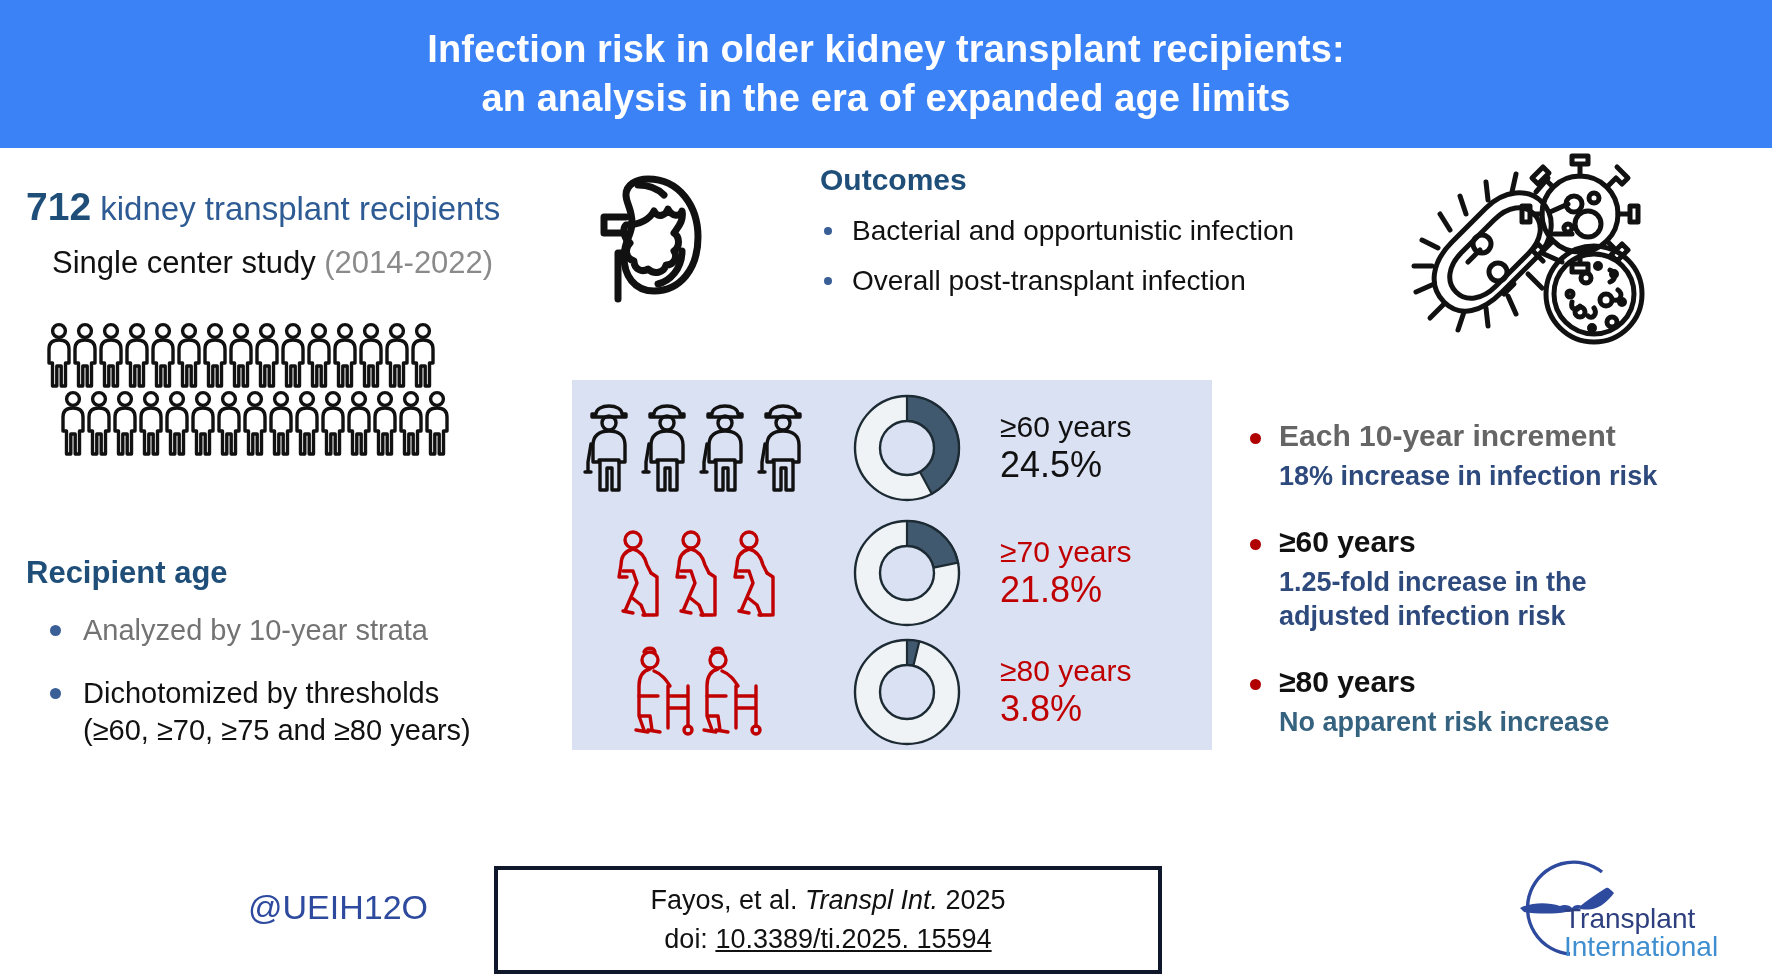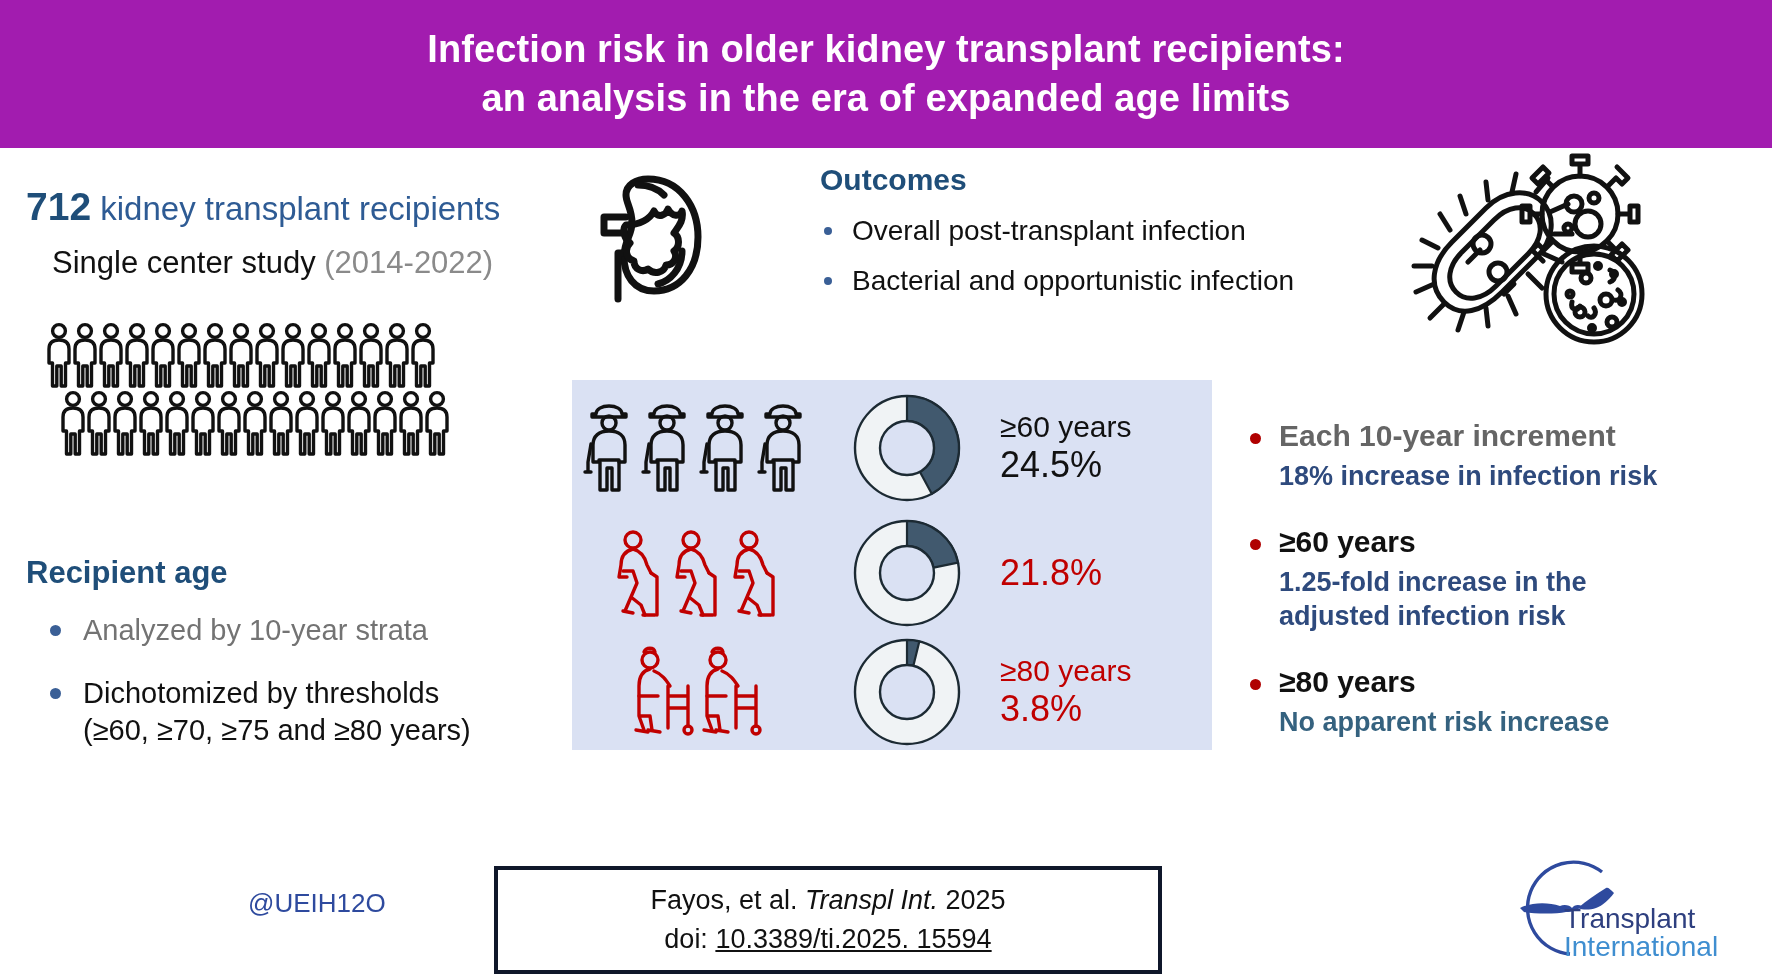--- a/index.html
+++ b/index.html
@@ -7,21 +7,21 @@
     width:1772px;height:974px;
     background:#ffffff;
     font-family:"Liberation Sans", sans-serif;
     overflow:hidden;position:relative;
   }
   .root{position:relative;width:1772px;height:974px;}
 
   
   .header{
     position:absolute;left:0;top:0;width:1772px;height:148px;
-    background:#a21caf;
+    background:#3b82f6;
     display:flex;align-items:center;justify-content:center;
   }
   .header-title{
     color:#ffffff;font-weight:bold;font-size:38px;line-height:1.28;
     text-align:center;letter-spacing:.1px;
   }
   .header-title .l2{display:block;text-align:center;}
 
   
   .stat-line{
@@ -95,21 +95,21 @@
   .f1 .t{color:#656565;}
   .f2 .t,.f3 .t{color:#111;}
   .fsub{font-size:27px;font-weight:bold;line-height:1.28;margin-left:29px;margin-top:5px;}
   .f1 .fsub{color:#2e4a7d;}
   .f2 .fsub{color:#2e4a7d;}
   .f3 .fsub{color:#35627f;}
 
   
   .esot{position:absolute;left:62px;top:862px;}
   .handle{
-    position:absolute;left:248px;top:888px;font-size:26px;color:#2e4a9e;white-space:nowrap;
+    position:absolute;left:248px;top:888px;font-size:34px;color:#2e4a9e;white-space:nowrap;
   }
   .cite{
     position:absolute;left:494px;top:866px;width:660px;height:100px;
     border:4px solid #0f172a;background:#fff;
     display:flex;flex-direction:column;align-items:center;justify-content:center;
   }
   .cite .l1{font-size:27px;color:#111;line-height:1.45;}
   .cite .l1 i{font-style:italic;}
   .cite .l2{font-size:27px;color:#111;line-height:1.45;}
   .cite .l2 u{text-decoration:underline;}
@@ -348,25 +348,25 @@
         <path d="M30 88 L22 88 L22 134"></path>
         <path d="M30 60 C44 60 54 54 58 46 C62 54 70 50 72 44 C76 52 84 52 86 46 C88 56 82 62 78 68 C84 72 84 82 78 86 C82 92 78 100 70 100 C68 108 58 110 52 104 C46 108 38 104 38 96 C30 94 28 84 34 78 C28 74 26 64 30 60 Z"></path>
       </g>
     </svg>
   </div>
 
   <div class="outcomes-head">Outcomes</div>
   <div class="obullets">
     <div class="ob">
       <div class="dot"></div>
-      <div class="txt">Overall post-transplant infection</div>
+      <div class="txt">Bacterial and opportunistic infection</div>
     </div>
     <div class="ob">
       <div class="dot"></div>
-      <div class="txt">Bacterial and opportunistic infection</div>
+      <div class="txt">Overall post-transplant infection</div>
     </div>
   </div>
 
   <div class="microbes">
     <svg width="260" height="200" viewBox="0 0 260 200">
       <g fill="none" stroke="#111" stroke-width="5" stroke-linecap="round" stroke-linejoin="round">
 
         <g>
           <path d="M36 150 C20 134 24 110 44 90 L78 56 C96 38 120 36 134 50 C148 64 146 88 128 106 L94 140 C74 160 52 166 36 150 Z"></path>
           <path d="M48 140 C38 130 40 114 54 100 L86 68 C100 54 116 52 126 62 C136 72 134 88 120 102 L88 134 C74 148 58 150 48 140 Z"></path>
@@ -518,20 +518,21 @@
           </svg>
         </div>
       <div class="donut-cell" id="donut2">
           <svg width="118" height="118" viewBox="0 0 118 118">
             <circle cx="59" cy="59" r="52" fill="#f0f3f5" stroke="#1c2a33" stroke-width="2.4"></circle>
             <path d="M59 7 A52 52 0 0 1 109.95246272398083 48.61508101325084 L85.45608641437467 53.60783052611101 A27 27 0 0 0 59 32 Z" fill="#41596e" stroke="#1c2a33" stroke-width="2.2"></path>
             <circle cx="59" cy="59" r="27" fill="#dae1f3" stroke="#1c2a33" stroke-width="2.4"></circle>
           </svg>
         </div>
       <div class="labels">
+        <div class="age">≥70 years</div>
         <div class="pct">21.8%</div>
       </div>
     </div>
 
     <div class="prow r3">
       <div class="figs" id="figs3">
           <svg width="66" height="96" viewBox="0 0 66 96">
             <g fill="none" stroke="#c00000" stroke-width="3.4" stroke-linejoin="round" stroke-linecap="round">
               <circle cx="20" cy="16" r="8"></circle>
               <path d="M14 8 C16 3 24 3 25 8"></path>

